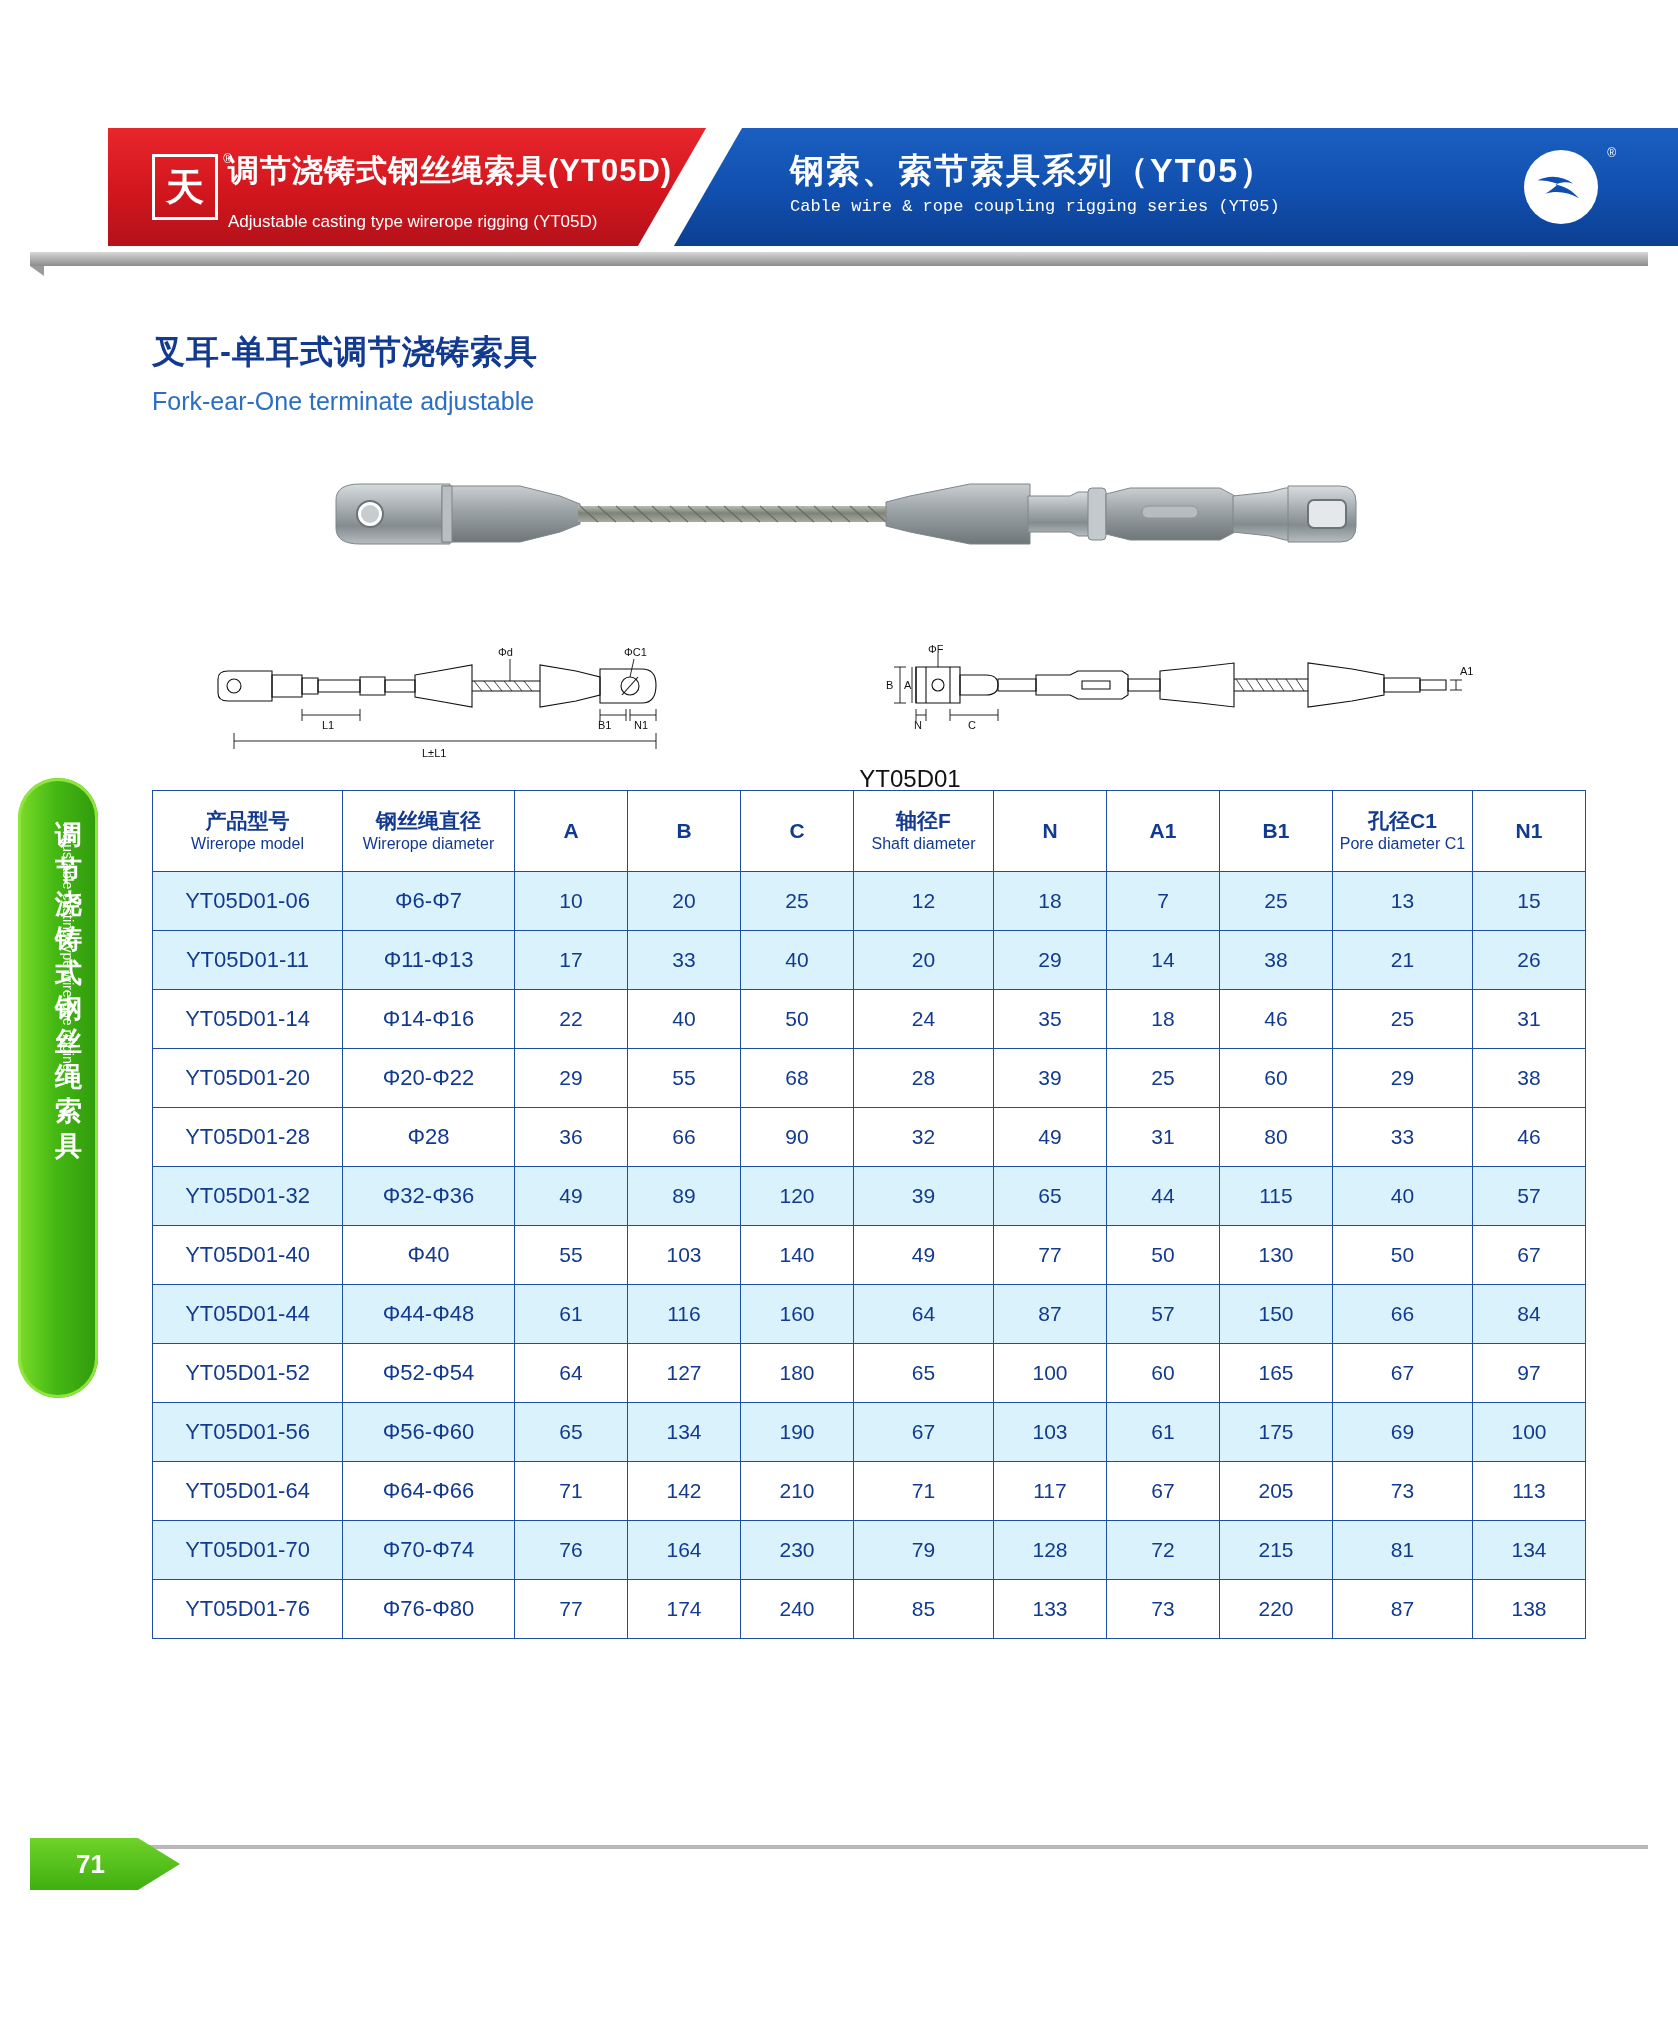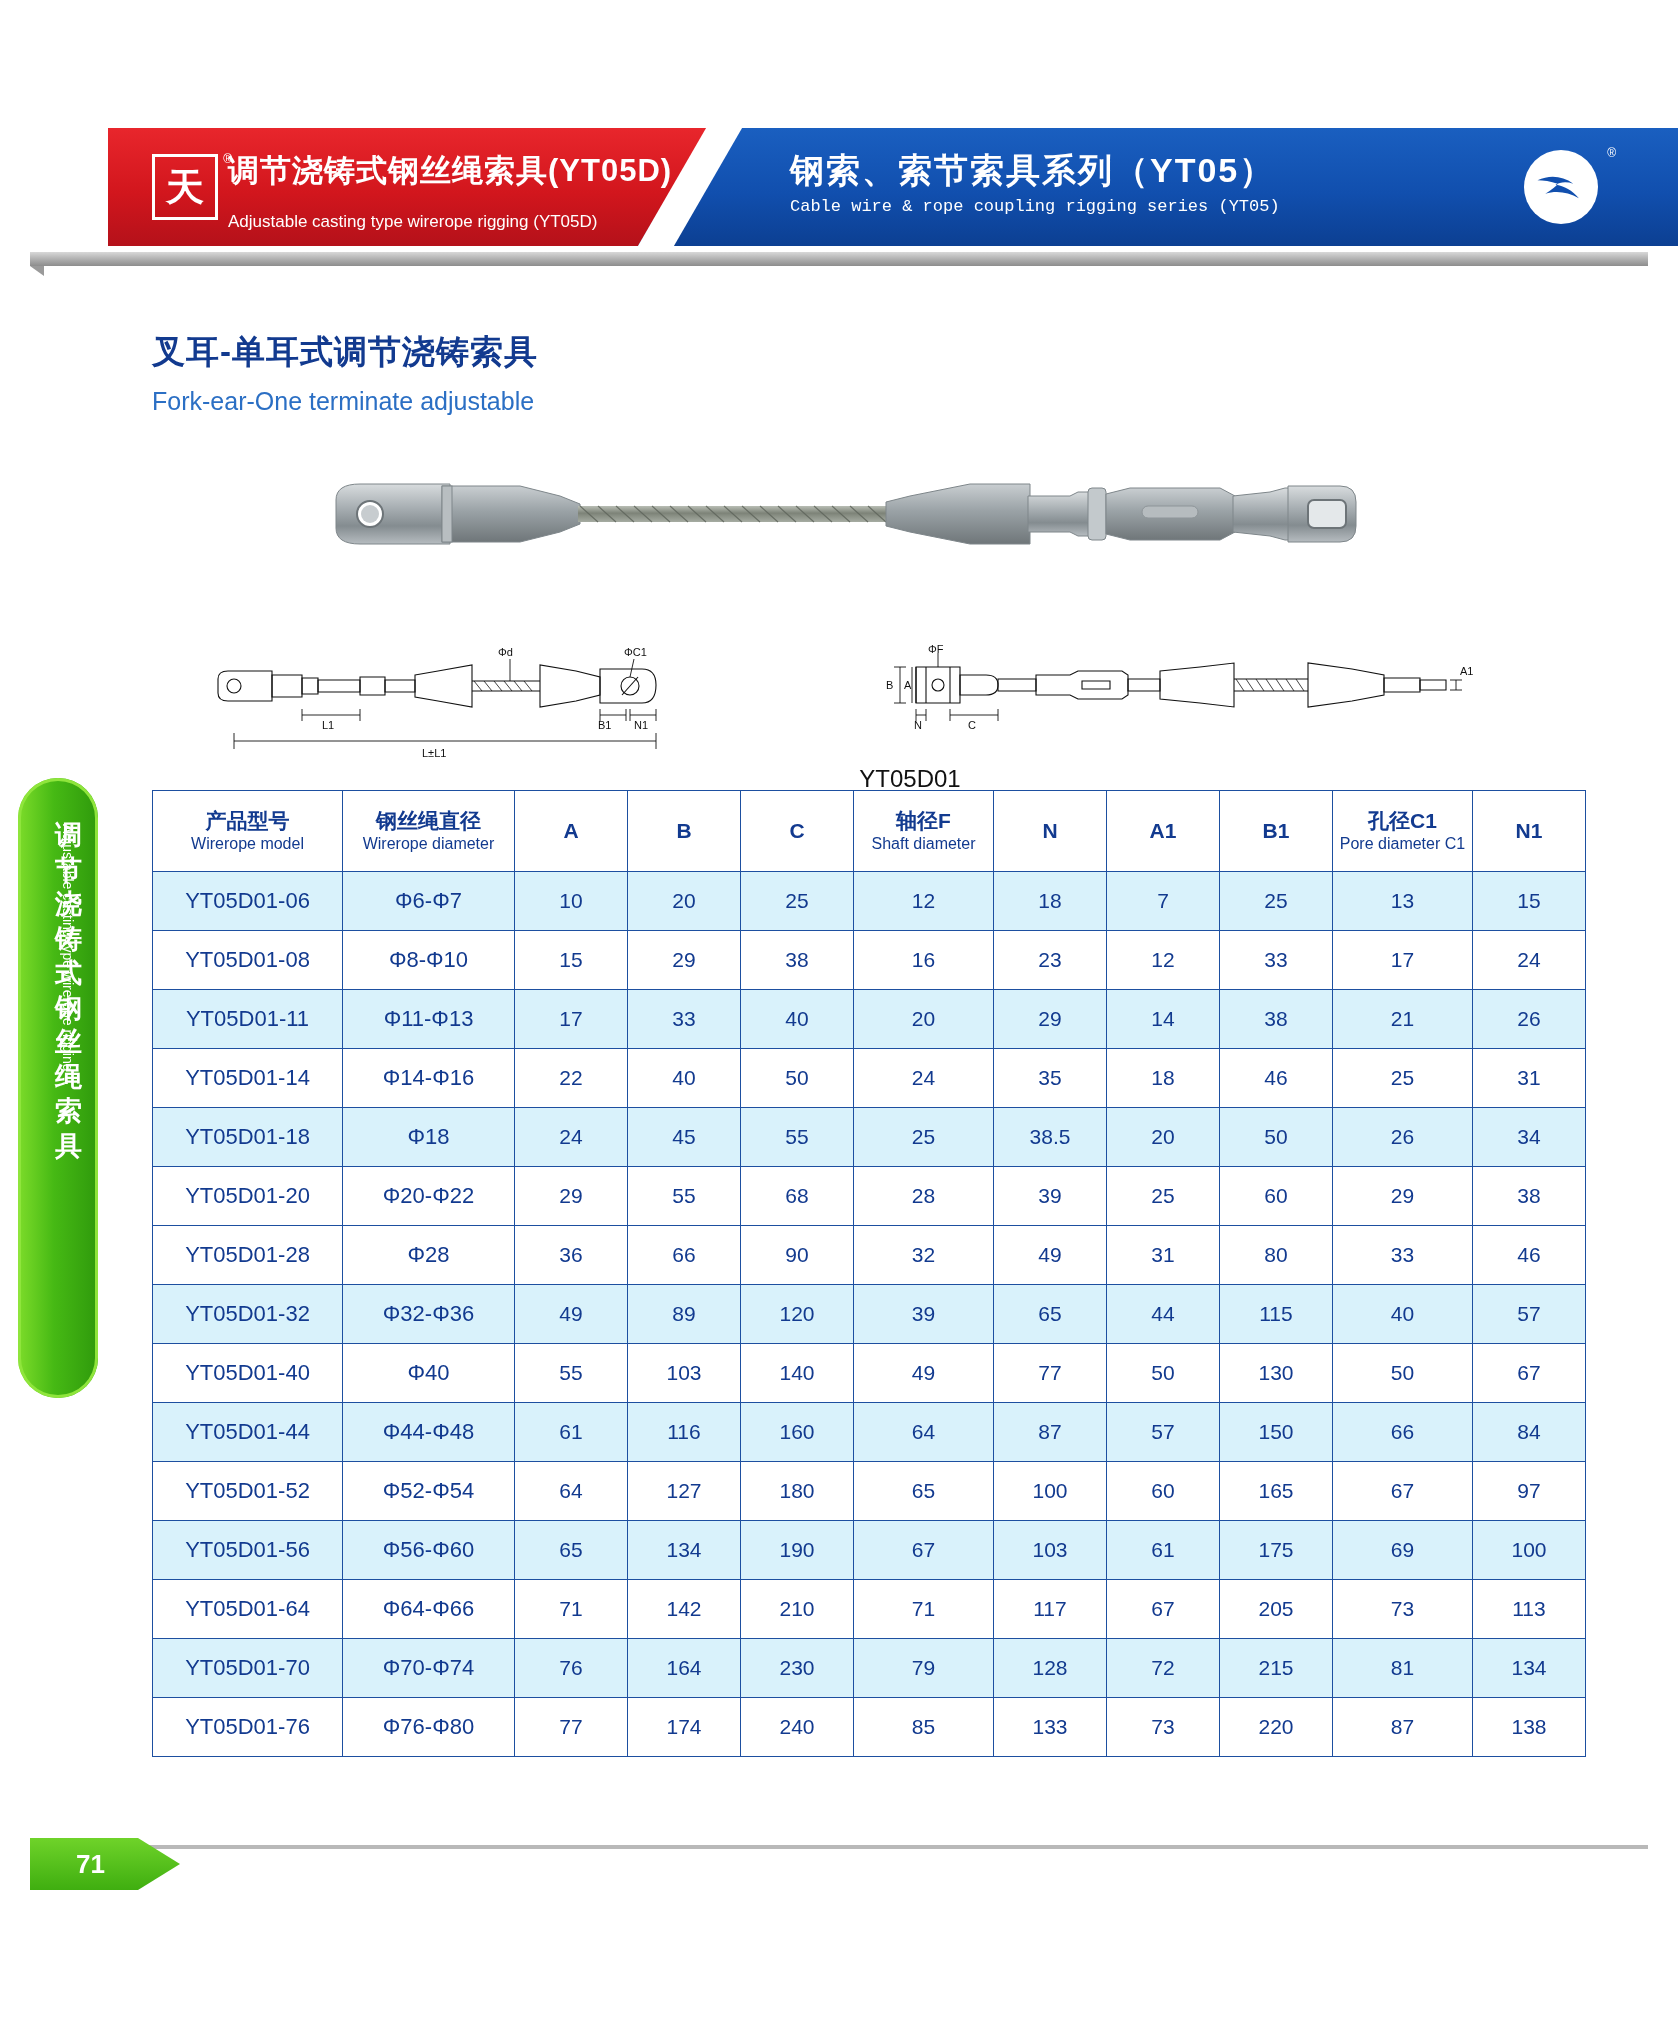--- a/index.html
+++ b/index.html
@@ -605,33 +605,20 @@
           <td>10</td>
           <td>20</td>
           <td>25</td>
           <td>12</td>
           <td>18</td>
           <td>7</td>
           <td>25</td>
           <td>13</td>
           <td>15</td>
         </tr>
-        <tr class="even">
-          <td class="model">YT05D01-08</td>
-          <td class="dia">Φ8-Φ10</td>
-          <td>15</td>
-          <td>29</td>
-          <td>38</td>
-          <td>16</td>
-          <td>23</td>
-          <td>12</td>
-          <td>33</td>
-          <td>17</td>
-          <td>24</td>
-        </tr>
         <tr class="odd">
           <td class="model">YT05D01-11</td>
           <td class="dia">Φ11-Φ13</td>
           <td>17</td>
           <td>33</td>
           <td>40</td>
           <td>20</td>
           <td>29</td>
           <td>14</td>
           <td>38</td>
@@ -644,33 +631,20 @@
           <td>22</td>
           <td>40</td>
           <td>50</td>
           <td>24</td>
           <td>35</td>
           <td>18</td>
           <td>46</td>
           <td>25</td>
           <td>31</td>
         </tr>
-        <tr class="odd">
-          <td class="model">YT05D01-18</td>
-          <td class="dia">Φ18</td>
-          <td>24</td>
-          <td>45</td>
-          <td>55</td>
-          <td>25</td>
-          <td>38.5</td>
-          <td>20</td>
-          <td>50</td>
-          <td>26</td>
-          <td>34</td>
-        </tr>
         <tr class="even">
           <td class="model">YT05D01-20</td>
           <td class="dia">Φ20-Φ22</td>
           <td>29</td>
           <td>55</td>
           <td>68</td>
           <td>28</td>
           <td>39</td>
           <td>25</td>
           <td>60</td>

